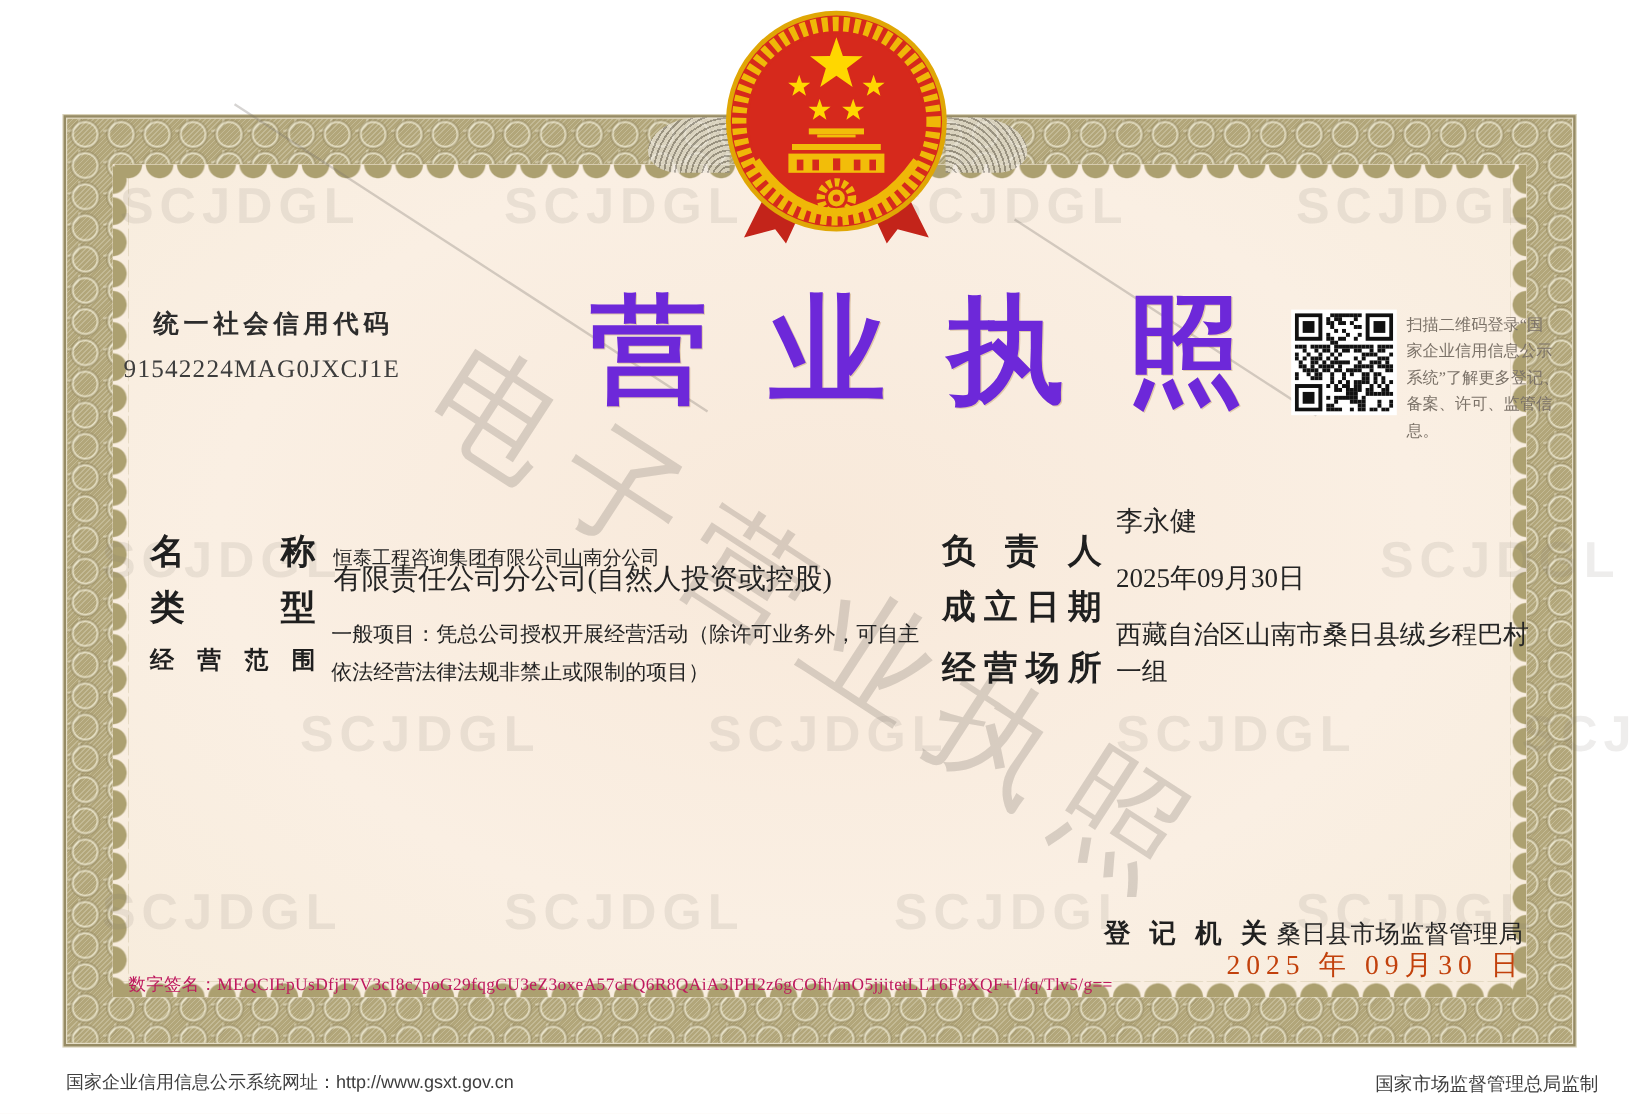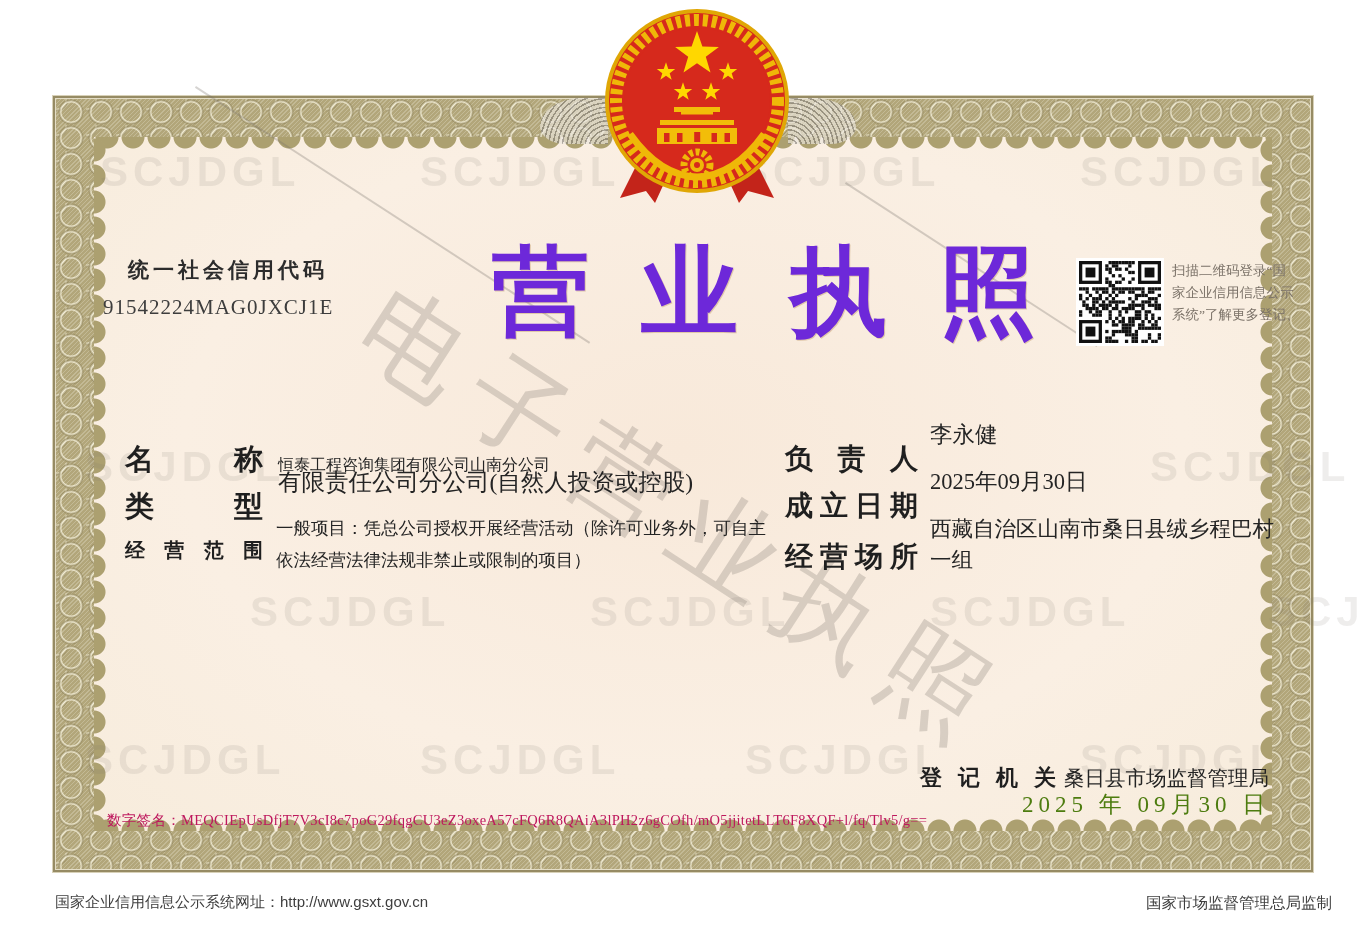--- a/index.html
+++ b/index.html
@@ -79,21 +79,21 @@
 
   .lab-person{ left:785px; top:415px; width:133px; font-size:28px; }
   .val-person{ left:930px; top:419px; width:330px; font-size:22.5px; }
   .lab-estd  { left:785px; top:462px; width:133px; font-size:28px; }
   .val-estd  { left:930px; top:466px; width:330px; font-size:22.5px; }
   .lab-place { left:785px; top:513px; width:133px; font-size:28px; }
   .val-place { left:930px; top:514px; width:345px; font-size:21.5px; line-height:31px; }
 
   .lab-auth  { left:920px; top:738px; width:136px; font-size:22px; }
   .val-auth  { left:1064px; top:764px; width:260px; font-size:20.5px; }
-  .issue-date{ left:1022px; top:789px; font-size:23px; letter-spacing:5px; color:#4d7c0f;
+  .issue-date{ left:1022px; top:789px; font-size:23px; letter-spacing:5px; color:#c2410c;
     font-family:"Liberation Serif","DejaVu Serif",serif; z-index:3; }
 
   .signature{ left:107px; top:811px; font-size:14.5px; color:#be185d; letter-spacing:0.3px;
     font-family:"Liberation Serif","DejaVu Serif",serif; z-index:3; white-space:nowrap; }
 
   .footer-left { left:55px; top:893px; font-size:15px; color:#3e3e3e;
     font-family:Liberation Sans, sans-serif; }
   .footer-right{ right:28px; top:893px; font-size:15.5px; color:#3e3e3e;
     font-family:"Liberation Serif","DejaVu Serif",serif; }
 </style>
@@ -402,20 +402,21 @@
       <rect x="62.699999999999996" y="3.3" width="16.5" height="16.5" fill="#fff"></rect>
       <rect x="66" y="6.6" width="9.899999999999999" height="9.899999999999999" fill="#111"></rect>
       <rect x="0" y="59.4" width="23.099999999999998" height="23.099999999999998" fill="#111"></rect>
       <rect x="3.3" y="62.699999999999996" width="16.5" height="16.5" fill="#fff"></rect>
       <rect x="6.6" y="66" width="9.899999999999999" height="9.899999999999999" fill="#111"></rect>
     </svg></div>
 <div class="abs qr-caption">
     <div>扫描二维码登录“国</div>
     <div>家企业信用信息公示</div>
     <div>系统”了解更多登记、</div>
+    <div>备案、许可、监管信息。</div>
   </div>
 
 <div class="abs flabel lab-name">名称</div>
 <div class="abs fvalue val-name">恒泰工程咨询集团有限公司山南分公司</div>
 <div class="abs flabel lab-type">类型</div>
 <div class="abs fvalue val-type">有限责任公司分公司(自然人投资或控股)</div>
 <div class="abs flabel lab-scope">经营范围</div>
 <div class="abs fvalue val-scope">一般项目：凭总公司授权开展经营活动（除许可业务外，可自主依法经营法律法规非禁止或限制的项目）</div>
 
 <div class="abs flabel lab-person">负责人</div>

